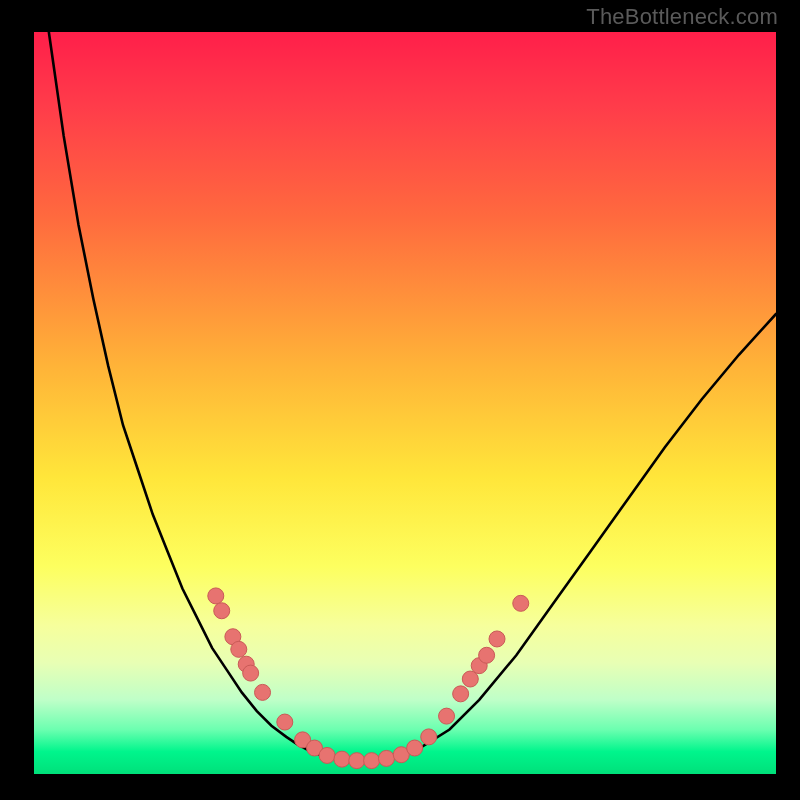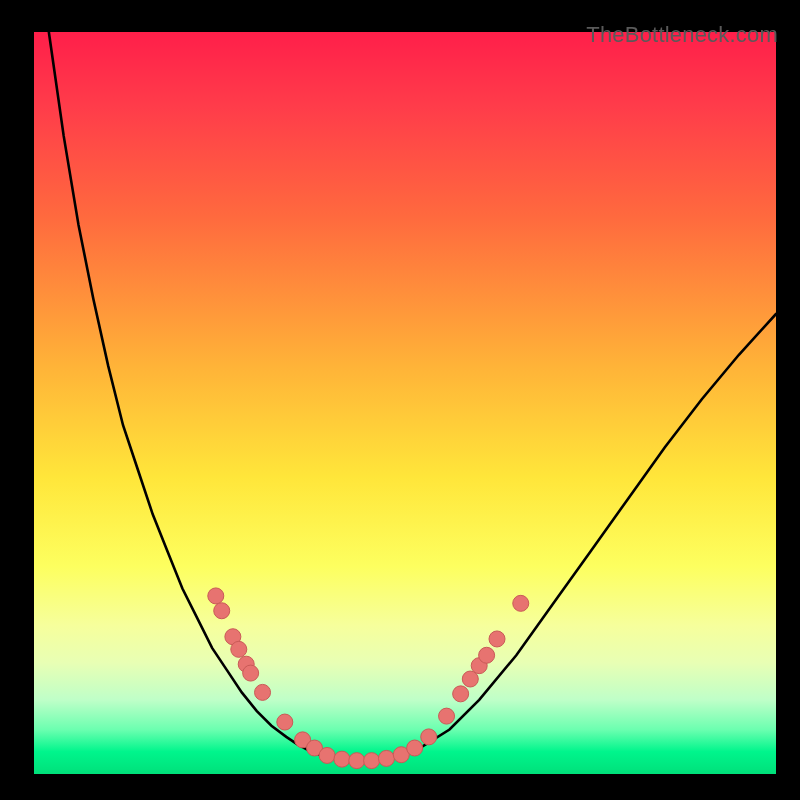--- a/index.html
+++ b/index.html
@@ -55,21 +55,20 @@
     height: 742px;
   }
   .watermark {
     position: absolute;
     right: 22px;
     top: 4px;
     font-family: Arial, Helvetica, sans-serif;
     font-size: 22px;
     color: #5a5a5a;
     letter-spacing: 0.2px;
-    margin-top: 18px;
   }
 </style>
 </head>
 <body>
 
 <div class="frame">
   <div class="plot">
     <div class="gradient"></div>
     <svg class="curve-svg" viewBox="0 0 742 742" preserveAspectRatio="none">
       <path id="curve-path" fill="none" stroke="#000" stroke-width="2.6" stroke-linecap="round" d="M0.00 -133.56 L14.84 0.00 L29.68 103.88 L44.52 192.92 L59.36 267.12 L74.20 333.90 L89.04 393.26 L103.88 437.78 L118.72 482.30 L133.56 519.40 L148.40 556.50 L163.24 586.18 L178.08 615.86 L192.92 638.12 L207.76 660.38 L222.60 678.93 L237.44 693.77 L252.28 704.90 L263.41 712.32 L274.54 718.26 L285.67 722.71 L296.80 725.68 L311.64 727.16 L333.90 727.16 L356.16 724.93 L385.84 716.03 L415.52 697.48 L445.20 667.80 L482.30 623.28 L519.40 571.34 L556.50 519.40 L593.60 467.46 L630.70 415.52 L667.80 367.29 L704.90 322.77 L742.00 281.96"></path>

